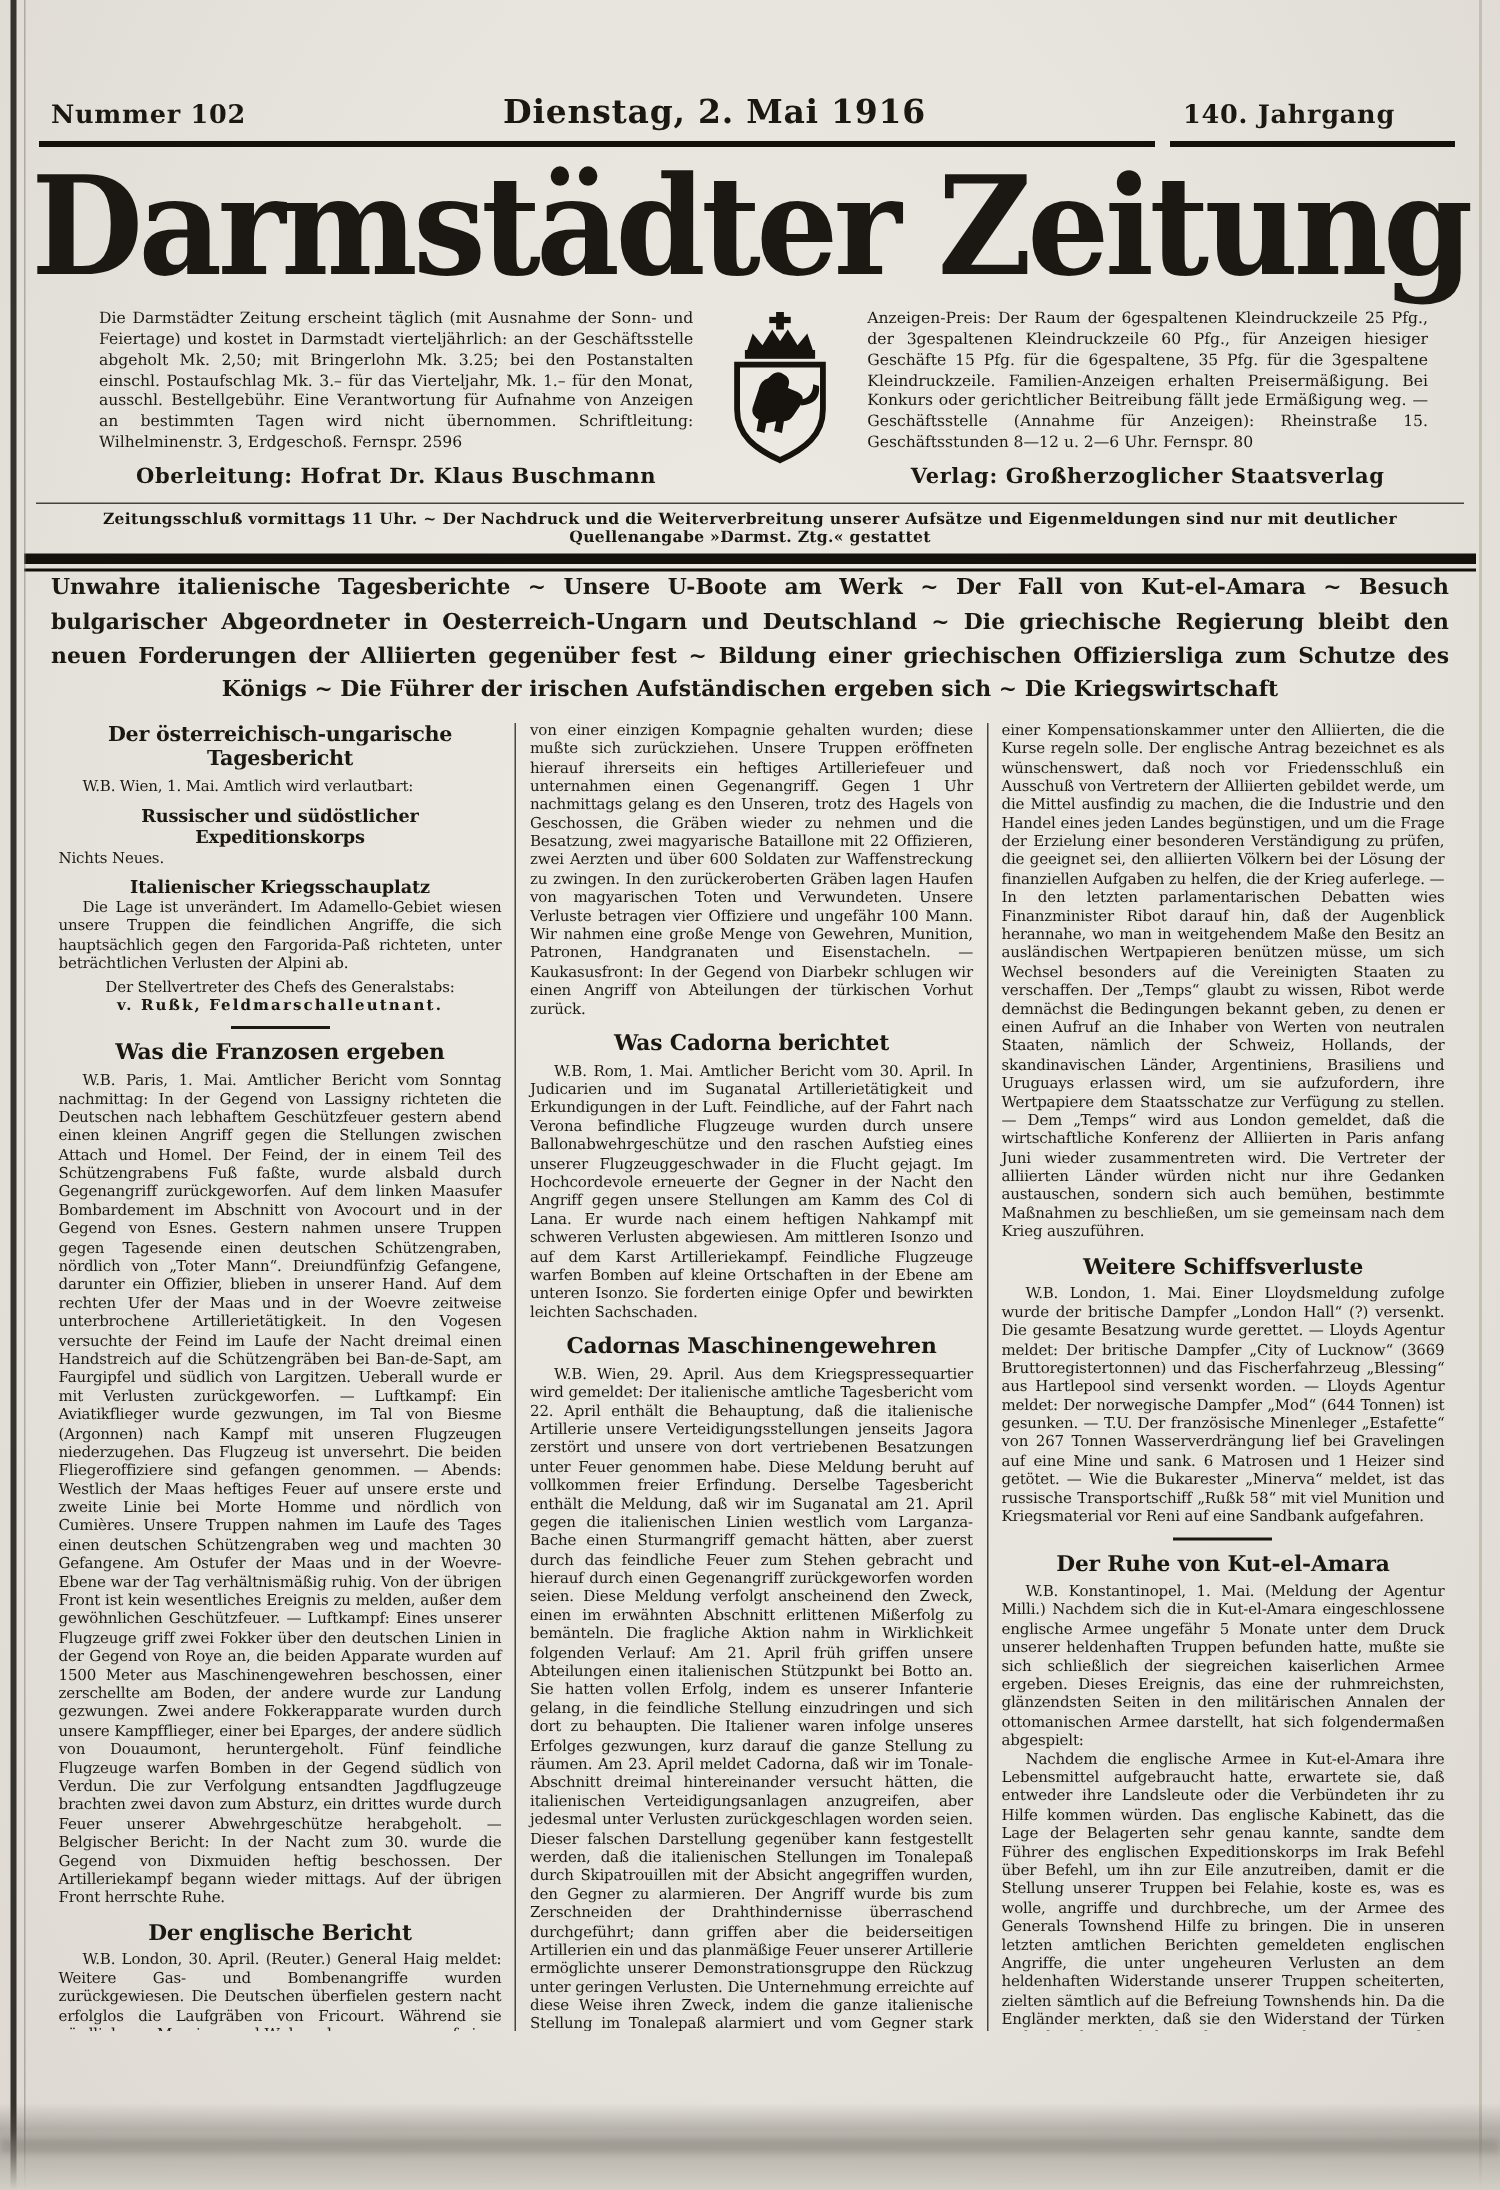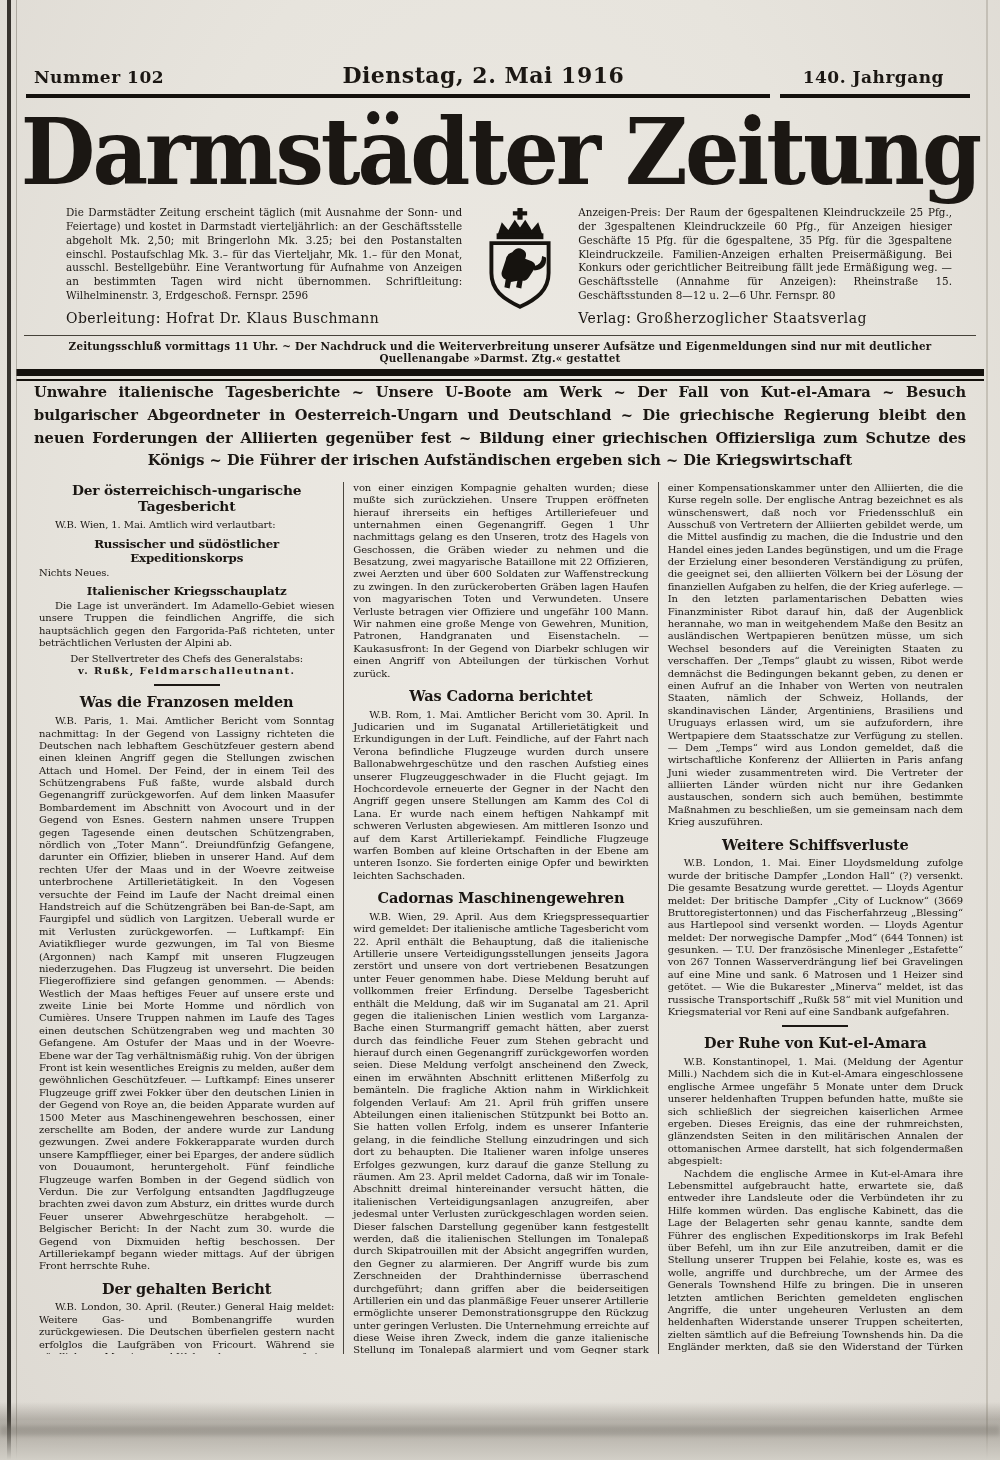--- a/index.html
+++ b/index.html
@@ -20,42 +20,42 @@
   .edge-right{position:absolute;right:12px;top:0;bottom:0;width:2px;background:#a7a296;opacity:.5;}
   .bottom-band{
     position:absolute;left:0;right:0;bottom:0;height:58px;
     background:linear-gradient(180deg, rgba(99,94,85,.0) 0%, rgba(99,94,85,.35) 30%, rgba(150,145,136,.55) 55%, #d2cfc7 100%);
   }
   .bottom-streak{position:absolute;left:0;right:0;bottom:24px;height:10px;background:rgba(70,66,58,.30);filter:blur(2px);}
 
   
   .topbar{
     display:flex;justify-content:space-between;align-items:baseline;
-    padding:62px 56px 0 34px;font-weight:bold;
+    padding:62px 70px 0 34px;font-weight:bold;
   }
   .topbar .issue,.topbar .volume{font-size:17px;letter-spacing:.5px;}
   .topbar .date{font-size:22px;letter-spacing:.5px;}
   .topbar-rule{display:flex;gap:10px;margin:6px 30px 0 26px;}
   .topbar-rule .seg1{flex:1;height:4px;background:#14110d;}
   .topbar-rule .seg2{width:190px;height:4px;background:#14110d;}
 
   
   .masthead{
     text-align:center;font-weight:bold;
     font-size:86px;line-height:1.02;letter-spacing:-3px;
     margin:10px 0 2px;transform:scaleY(1.06);
     font-family:"DejaVu Serif","Liberation Serif",serif;
   }
 
   
   .imprint{display:flex;gap:14px;padding:8px 48px 0 66px;align-items:flex-start;}
   .imp-box{font-size:10.4px;line-height:1.34;text-align:justify;}
   .imp-left{flex:1.06;}
   .imp-right{flex:1;}
-  .imp-line{font-weight:normal;text-align:left;font-size:14px;margin-top:7px;letter-spacing:.4px;}
+  .imp-line{font-weight:bold;text-align:center;font-size:14px;margin-top:7px;letter-spacing:.4px;}
   .crest{width:88px;flex:0 0 88px;display:flex;justify-content:center;padding-top:2px;}
 
   
   .rule-thin{height:1px;background:#46423a;margin:9px 24px 0;}
   .notice{
     font-weight:bold;font-size:10.4px;text-align:center;
     margin:4px 22px 0;letter-spacing:.2px;
   }
   .rule-heavy{
     margin:5px 16px 0;height:3px;
@@ -147,23 +147,23 @@
     <div class="col">
         <div class="blk b-title">Der österreichisch-ungarische Tagesbericht</div>
         <div class="blk b-dateline">W.B. Wien, 1. Mai. Amtlich wird verlautbart:</div>
         <div class="blk b-subheading">Russischer und südöstlicher Expeditionskorps</div>
         <div class="blk b-plain">Nichts Neues.</div>
         <div class="blk b-subheading">Italienischer Kriegsschauplatz</div>
         <div class="blk b-para">Die Lage ist unverändert. Im Adamello-Gebiet wiesen unsere Truppen die feindlichen Angriffe, die sich hauptsächlich gegen den Fargorida-Paß richteten, unter beträchtlichen Verlusten der Alpini ab.</div>
         <div class="blk b-sig">Der Stellvertreter des Chefs des Generalstabs:</div>
         <div class="blk b-sig2">v. Rußk, Feldmarschalleutnant.</div>
         <div class="blk divider"></div>
-        <div class="blk b-heading">Was die Franzosen melden</div>
+        <div class="blk b-heading">Was die Franzosen ergeben</div>
         <div class="blk b-para">W.B. Paris, 1. Mai. Amtlicher Bericht vom Sonntag nachmittag: In der Gegend von Lassigny richteten die Deutschen nach lebhaftem Geschützfeuer gestern abend einen kleinen Angriff gegen die Stellungen zwischen Attach und Homel. Der Feind, der in einem Teil des Schützengrabens Fuß faßte, wurde alsbald durch Gegenangriff zurückgeworfen. Auf dem linken Maasufer Bombardement im Abschnitt von Avocourt und in der Gegend von Esnes. Gestern nahmen unsere Truppen gegen Tagesende einen deutschen Schützengraben, nördlich von „Toter Mann“. Dreiundfünfzig Gefangene, darunter ein Offizier, blieben in unserer Hand. Auf dem rechten Ufer der Maas und in der Woevre zeitweise unterbrochene Artillerietätigkeit. In den Vogesen versuchte der Feind im Laufe der Nacht dreimal einen Handstreich auf die Schützengräben bei Ban-de-Sapt, am Faurgipfel und südlich von Largitzen. Ueberall wurde er mit Verlusten zurückgeworfen. — Luftkampf: Ein Aviatikflieger wurde gezwungen, im Tal von Biesme (Argonnen) nach Kampf mit unseren Flugzeugen niederzugehen. Das Flugzeug ist unversehrt. Die beiden Fliegeroffiziere sind gefangen genommen. — Abends: Westlich der Maas heftiges Feuer auf unsere erste und zweite Linie bei Morte Homme und nördlich von Cumières. Unsere Truppen nahmen im Laufe des Tages einen deutschen Schützengraben weg und machten 30 Gefangene. Am Ostufer der Maas und in der Woevre-Ebene war der Tag verhältnismäßig ruhig. Von der übrigen Front ist kein wesentliches Ereignis zu melden, außer dem gewöhnlichen Geschützfeuer. — Luftkampf: Eines unserer Flugzeuge griff zwei Fokker über den deutschen Linien in der Gegend von Roye an, die beiden Apparate wurden auf 1500 Meter aus Maschinengewehren beschossen, einer zerschellte am Boden, der andere wurde zur Landung gezwungen. Zwei andere Fokkerapparate wurden durch unsere Kampfflieger, einer bei Eparges, der andere südlich von Douaumont, heruntergeholt. Fünf feindliche Flugzeuge warfen Bomben in der Gegend südlich von Verdun. Die zur Verfolgung entsandten Jagdflugzeuge brachten zwei davon zum Absturz, ein drittes wurde durch Feuer unserer Abwehrgeschütze herabgeholt. — Belgischer Bericht: In der Nacht zum 30. wurde die Gegend von Dixmuiden heftig beschossen. Der Artilleriekampf begann wieder mittags. Auf der übrigen Front herrschte Ruhe.</div>
-        <div class="blk b-heading">Der gehalten Bericht</div>
+        <div class="blk b-heading">Der englische Bericht</div>
         <div class="blk b-para">W.B. London, 30. April. (Reuter.) General Haig meldet: Weitere Gas- und Bombenangriffe wurden zurückgewiesen. Die Deutschen überfielen gestern nacht erfolglos die Laufgräben von Fricourt. Während sie nördlich von Messines und Wulverghem morgens auf einer Front von 2000 Yards Gaswolken losließen, folgte ein Infanterieangriff, der im Artilleriefeuer zusammenbrach. Eine feindliche Abteilung, die an einer Stelle in unsere Laufgräben eingedrungen war, wurde mit Bomben daraus vertrieben. Gleichzeitig griff der Feind nach einer schweren Beschießung Hollandsche Beer mit Bombenwerfern an, konnte aber in unserem Maschinengewehrfeuer ebenso wenig erreichen. Lebhafte unterirdische Kämpfe im ausspringenden Winkel von Loos.</div>
       </div>
     <div class="col sep">
         <div class="blk b-cont">von einer einzigen Kompagnie gehalten wurden; diese mußte sich zurückziehen. Unsere Truppen eröffneten hierauf ihrerseits ein heftiges Artilleriefeuer und unternahmen einen Gegenangriff. Gegen 1 Uhr nachmittags gelang es den Unseren, trotz des Hagels von Geschossen, die Gräben wieder zu nehmen und die Besatzung, zwei magyarische Bataillone mit 22 Offizieren, zwei Aerzten und über 600 Soldaten zur Waffenstreckung zu zwingen. In den zurückeroberten Gräben lagen Haufen von magyarischen Toten und Verwundeten. Unsere Verluste betragen vier Offiziere und ungefähr 100 Mann. Wir nahmen eine große Menge von Gewehren, Munition, Patronen, Handgranaten und Eisenstacheln. — Kaukasusfront: In der Gegend von Diarbekr schlugen wir einen Angriff von Abteilungen der türkischen Vorhut zurück.</div>
         <div class="blk b-heading">Was Cadorna berichtet</div>
         <div class="blk b-para">W.B. Rom, 1. Mai. Amtlicher Bericht vom 30. April. In Judicarien und im Suganatal Artillerietätigkeit und Erkundigungen in der Luft. Feindliche, auf der Fahrt nach Verona befindliche Flugzeuge wurden durch unsere Ballonabwehrgeschütze und den raschen Aufstieg eines unserer Flugzeuggeschwader in die Flucht gejagt. Im Hochcordevole erneuerte der Gegner in der Nacht den Angriff gegen unsere Stellungen am Kamm des Col di Lana. Er wurde nach einem heftigen Nahkampf mit schweren Verlusten abgewiesen. Am mittleren Isonzo und auf dem Karst Artilleriekampf. Feindliche Flugzeuge warfen Bomben auf kleine Ortschaften in der Ebene am unteren Isonzo. Sie forderten einige Opfer und bewirkten leichten Sachschaden.</div>
         <div class="blk b-heading">Cadornas Maschinengewehren</div>
         <div class="blk b-para">W.B. Wien, 29. April. Aus dem Kriegspressequartier wird gemeldet: Der italienische amtliche Tagesbericht vom 22. April enthält die Behauptung, daß die italienische Artillerie unsere Verteidigungsstellungen jenseits Jagora zerstört und unsere von dort vertriebenen Besatzungen unter Feuer genommen habe. Diese Meldung beruht auf vollkommen freier Erfindung. Derselbe Tagesbericht enthält die Meldung, daß wir im Suganatal am 21. April gegen die italienischen Linien westlich vom Larganza-Bache einen Sturmangriff gemacht hätten, aber zuerst durch das feindliche Feuer zum Stehen gebracht und hierauf durch einen Gegenangriff zurückgeworfen worden seien. Diese Meldung verfolgt anscheinend den Zweck, einen im erwähnten Abschnitt erlittenen Mißerfolg zu bemänteln. Die fragliche Aktion nahm in Wirklichkeit folgenden Verlauf: Am 21. April früh griffen unsere Abteilungen einen italienischen Stützpunkt bei Botto an. Sie hatten vollen Erfolg, indem es unserer Infanterie gelang, in die feindliche Stellung einzudringen und sich dort zu behaupten. Die Italiener waren infolge unseres Erfolges gezwungen, kurz darauf die ganze Stellung zu räumen. Am 23. April meldet Cadorna, daß wir im Tonale-Abschnitt dreimal hintereinander versucht hätten, die italienischen Verteidigungsanlagen anzugreifen, aber jedesmal unter Verlusten zurückgeschlagen worden seien. Dieser falschen Darstellung gegenüber kann festgestellt werden, daß die italienischen Stellungen im Tonalepaß durch Skipatrouillen mit der Absicht angegriffen wurden, den Gegner zu alarmieren. Der Angriff wurde bis zum Zerschneiden der Drahthindernisse überraschend durchgeführt; dann griffen aber die beiderseitigen Artillerien ein und das planmäßige Feuer unserer Artillerie ermöglichte unserer Demonstrationsgruppe den Rückzug unter geringen Verlusten. Die Unternehmung erreichte auf diese Weise ihren Zweck, indem die ganze italienische Stellung im Tonalepaß alarmiert und vom Gegner stark besetzt wurde und die Italiener Verluste erlitten. Der italienische Bericht vom 27. April enthält die Meldung, daß auf der Straße Oppacchiasella-Rubbia eine unserer Trainkolonnen durch italienische Batterien erfolgreich beschossen worden sei, und daß im Abschnitt östlich von Selz unsere Angriffe unter großer Verwirrung bei unseren Truppen abgeschlagen worden seien, wobei wir zwanzig Mann an Gefangenen verloren hätten. Diese Meldungen entsprangen lediglich der lebhaften südlichen Phantasie ihrer Verfasser. Die Angaben über eine Beschießung unseres Trains sind frei erfunden und nicht minder der Bericht über Kämpfe bei Selz. An der Tatsache, daß unsere braven Truppen ihre alten Stellungen bei Selz im glänzenden Angriff zurückgenommen haben, ist nicht zu rütteln. Daß bei diesem Kampf zwanzig Mann in die Hände des Feindes gefallen sind, ist begreiflich.</div>
       </div>
     <div class="col sep">

